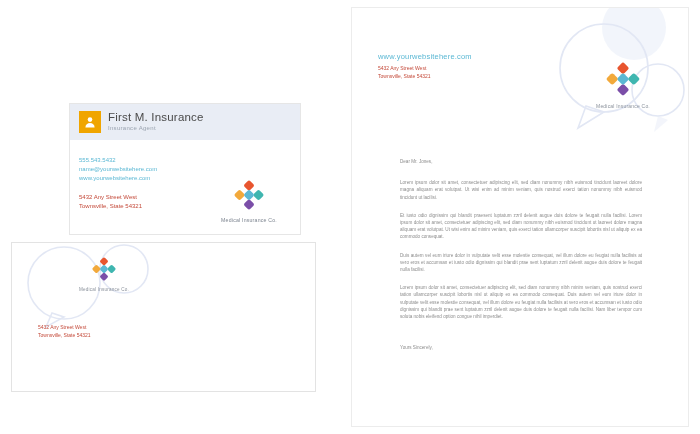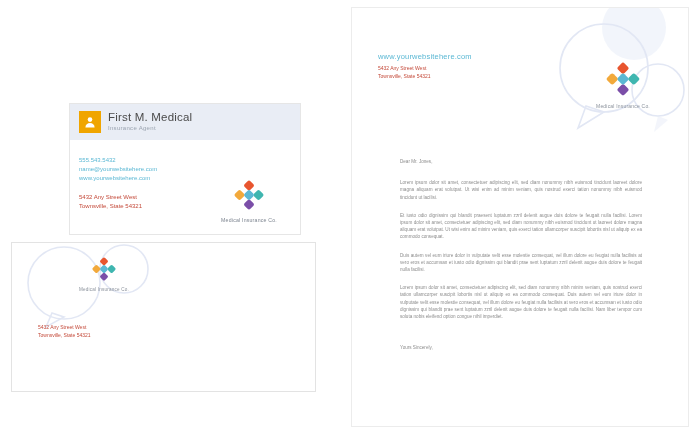--- a/index.html
+++ b/index.html
@@ -188,21 +188,21 @@
 <div class="card">
   <div class="card-band"></div>
 
   <div class="card-avatar">
     <svg width="14" height="14" viewBox="0 0 14 14" aria-hidden="true">
       <circle cx="7" cy="4.6" r="2.3" fill="#ffffff"></circle>
       <path d="M2.4 12.4c0-2.6 2.1-4.3 4.6-4.3s4.6 1.7 4.6 4.3z" fill="#ffffff"></path>
     </svg>
   </div>
 
-  <div class="card-name">First M. Medical</div>
+  <div class="card-name">First M. Insurance</div>
   <div class="card-role">Insurance Agent</div>
 
   <div class="card-contact">
     <div>555.543.5432</div>
     <div>name@yourwebsitehere.com</div>
     <div>www.yourwebsitehere.com</div>
   </div>
 
   <div class="card-address">
     <div>5432 Any Street West</div>

